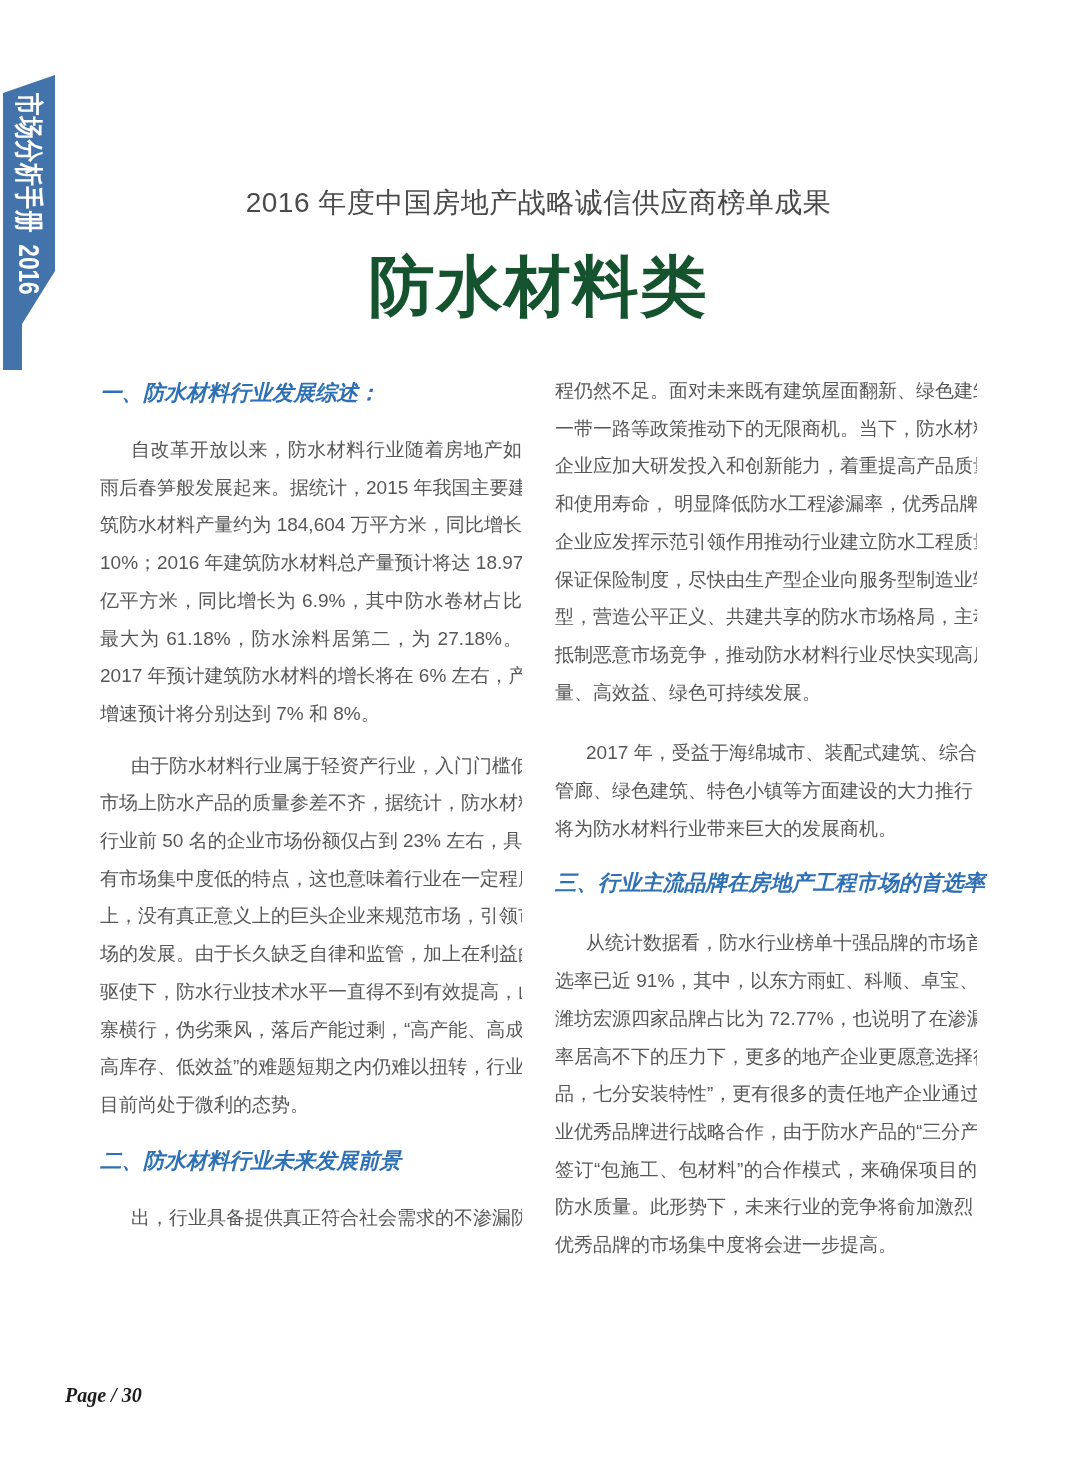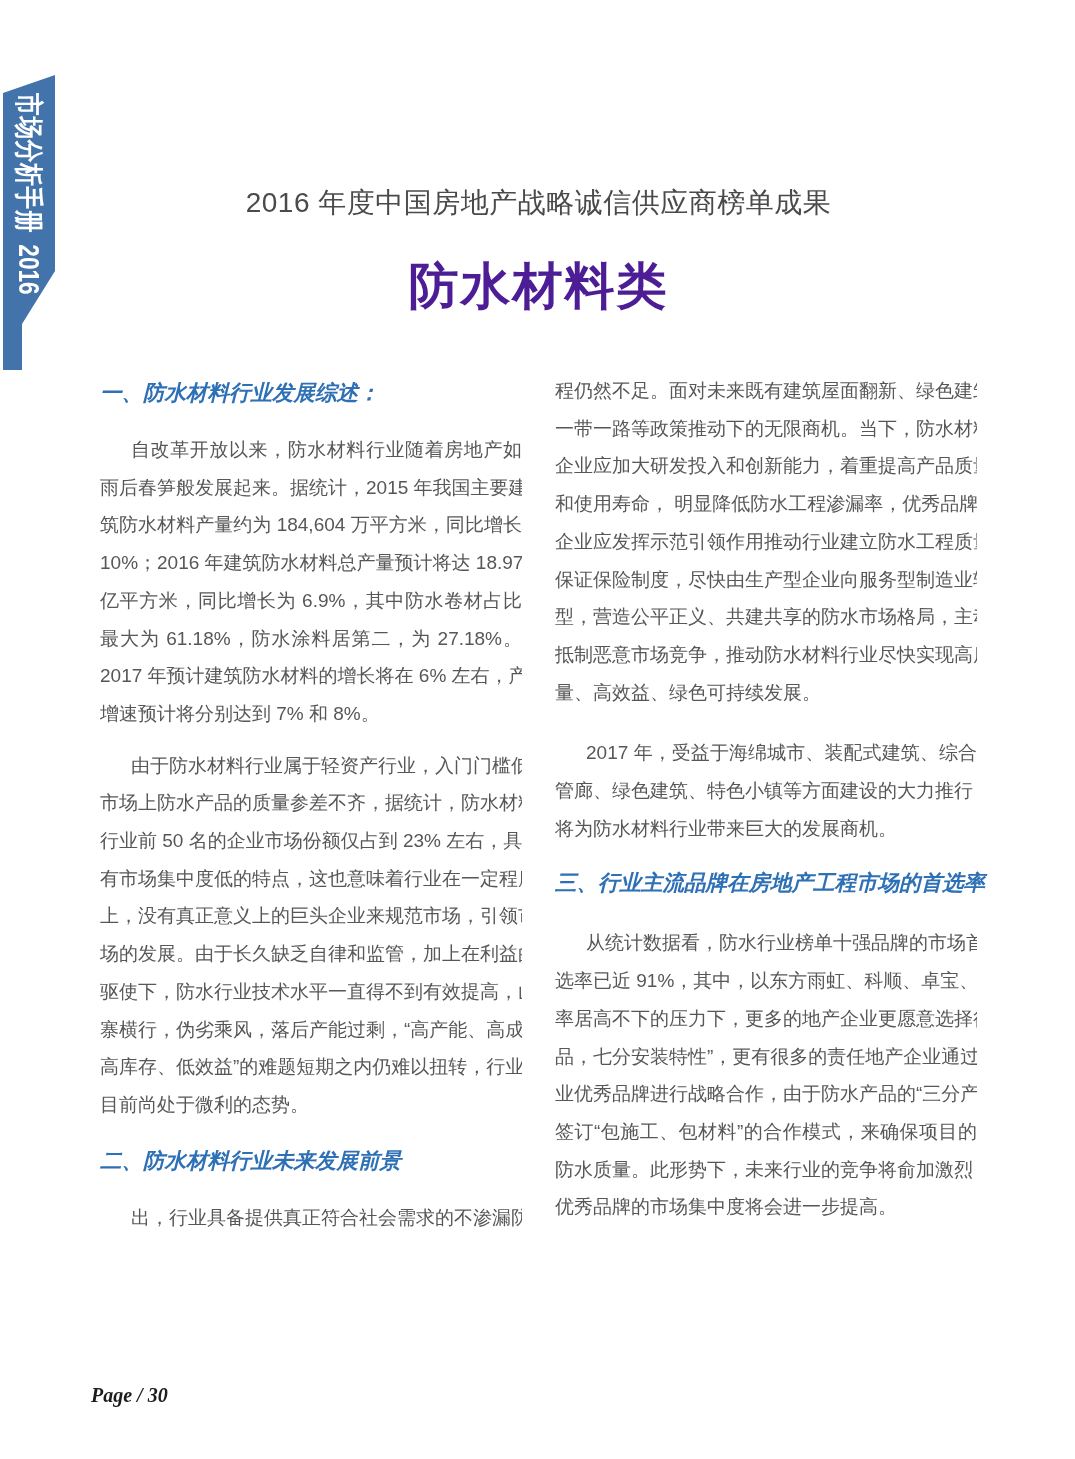--- a/index.html
+++ b/index.html
@@ -35,23 +35,23 @@
     position:absolute; left:100px; top:182px; width:877px;
     text-align:center;
     font-size:28px; line-height:42px;
     color:#4a4a4a;
     letter-spacing:0.5px;
   }
   .main-title {
     position:absolute; left:100px; top:254px; width:877px;
     margin:0;
     text-align:center;
-    font-size:50px; line-height:64px;
+    font-size:66px; line-height:64px;
     font-weight:bold;
-    color:#4c1d95;
+    color:#14532d;
     letter-spacing:2px;
   }
 
   
   .col { position:absolute; width:422px; color:#575757; font-size:19px; }
   .col-left  { left:100px; top:378px; }
   .col-right { left:555px; top:372px; }
 
   .sec-heading {
     margin:0;
@@ -76,21 +76,21 @@
 
   .gap-para   { margin-top:14px; }
   .gap-para-lg{ margin-top:23px; }
   .gap-head   { margin-top:22px; }
   .gap-head-r { margin-top:21px; }
   .gap-after-head { margin-top:22px; }
   .gap-after-head-r { margin-top:26px; }
 
   
   .footer {
-    position:absolute; left:91px; top:1384px;
+    position:absolute; left:65px; top:1384px;
     font-family:"Liberation Serif", serif;
     font-style:italic; font-weight:bold;
     font-size:20px; color:#1c1c1c;
   }
 </style>
 </head>
 <body>
 
 <div class="page">
 
@@ -147,20 +147,21 @@
       </div>
     <div class="para indent gap-para-lg">
         <div class="tline">2017 年，受益于海绵城市、装配式建筑、综合</div>
         <div class="tline">管廊、绿色建筑、特色小镇等方面建设的大力推行，</div>
         <div class="tline tline-last">将为防水材料行业带来巨大的发展商机。</div>
       </div>
     <h2 class="sec-heading gap-head-r">三、行业主流品牌在房地产工程市场的首选率</h2>
     <div class="para indent gap-after-head-r">
         <div class="tline">从统计数据看，防水行业榜单十强品牌的市场首</div>
         <div class="tline">选率已近 91%，其中，以东方雨虹、科顺、卓宝、</div>
+        <div class="tline">潍坊宏源四家品牌占比为 72.77%，也说明了在渗漏</div>
         <div class="tline">率居高不下的压力下，更多的地产企业更愿意选择行</div>
         <div class="tline">品，七分安装特性”，更有很多的责任地产企业通过</div>
         <div class="tline">业优秀品牌进行战略合作，由于防水产品的“三分产</div>
         <div class="tline">签订“包施工、包材料”的合作模式，来确保项目的</div>
         <div class="tline">防水质量。此形势下，未来行业的竞争将俞加激烈，</div>
         <div class="tline tline-last">优秀品牌的市场集中度将会进一步提高。</div>
       </div>
   </div>
 
   <div class="footer">Page / 30</div>

